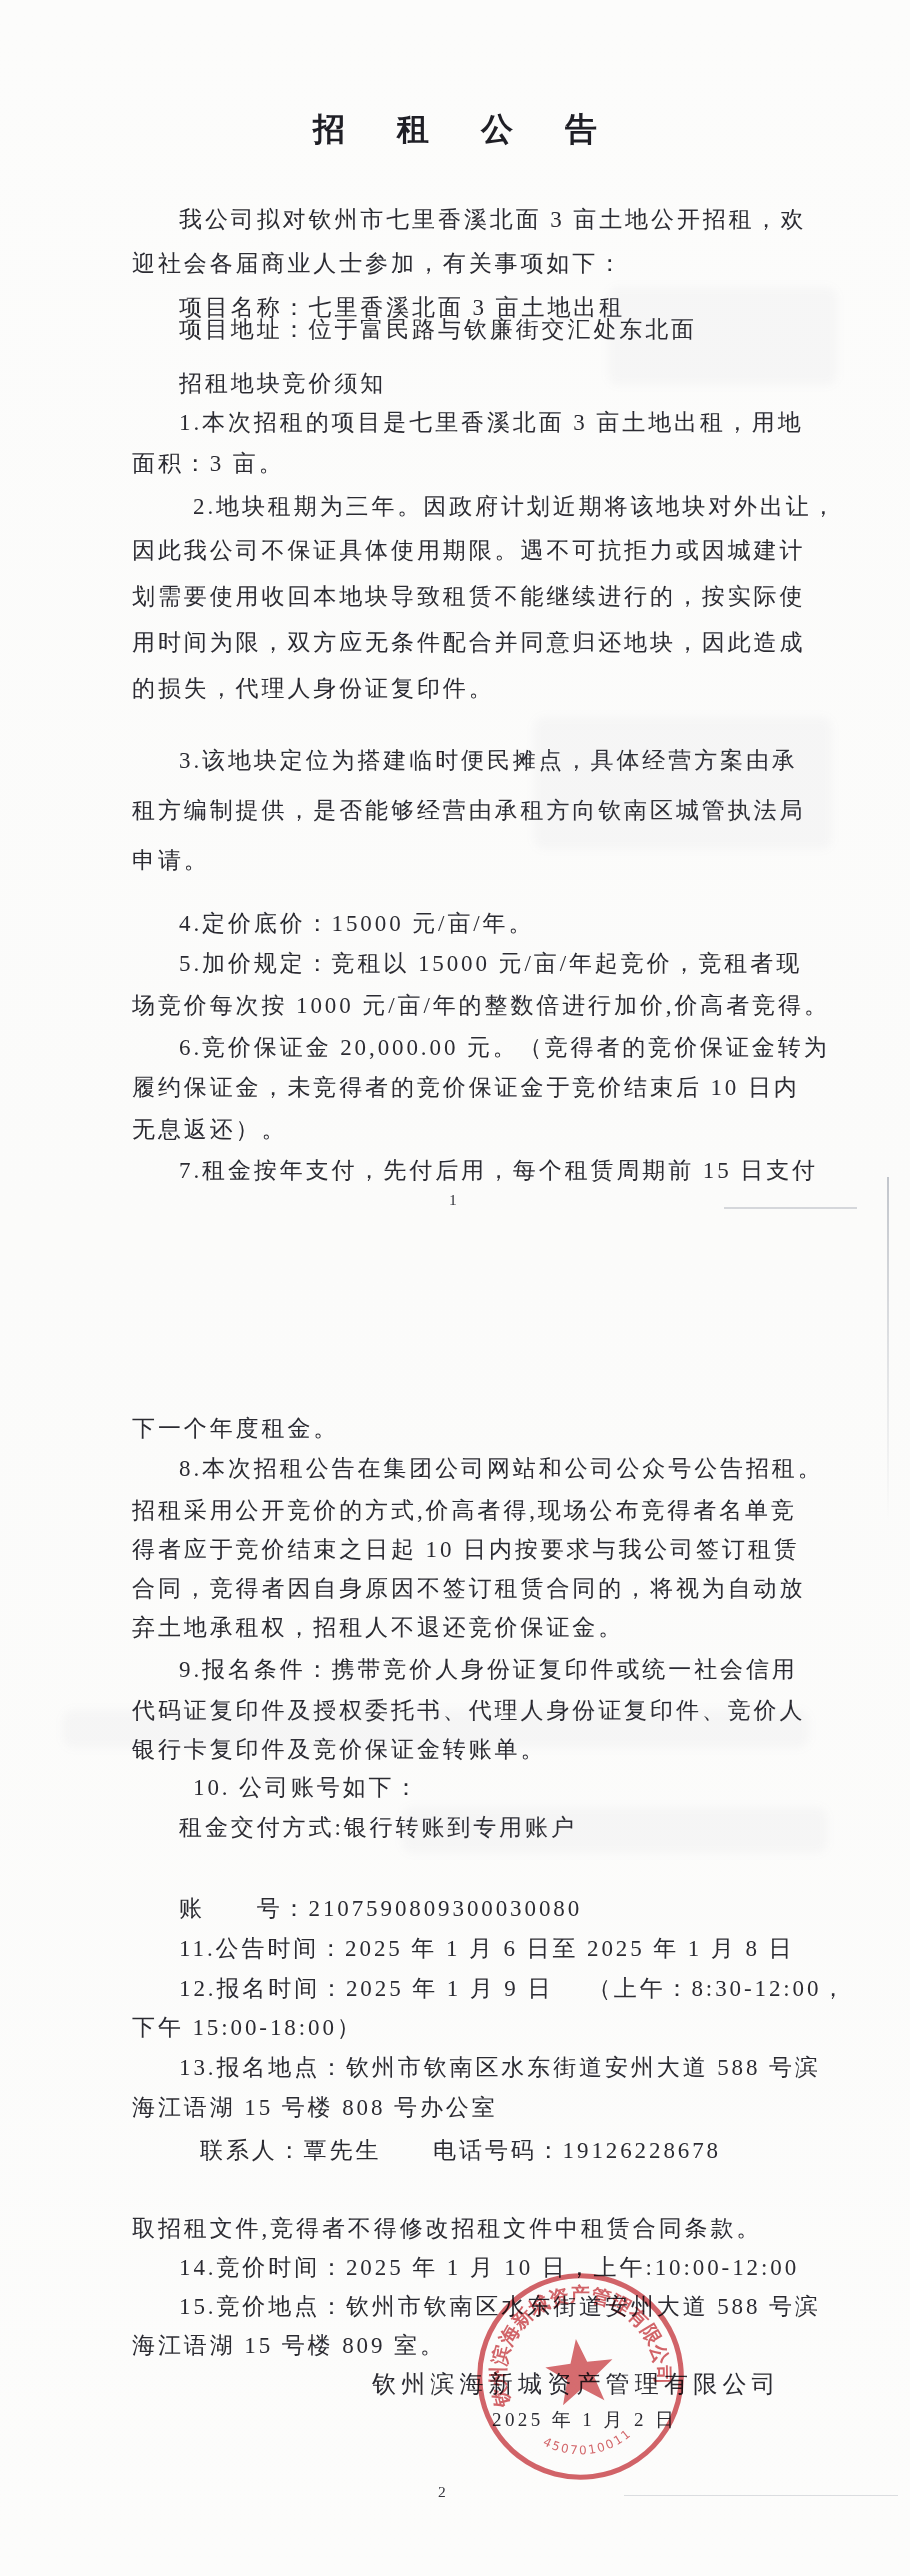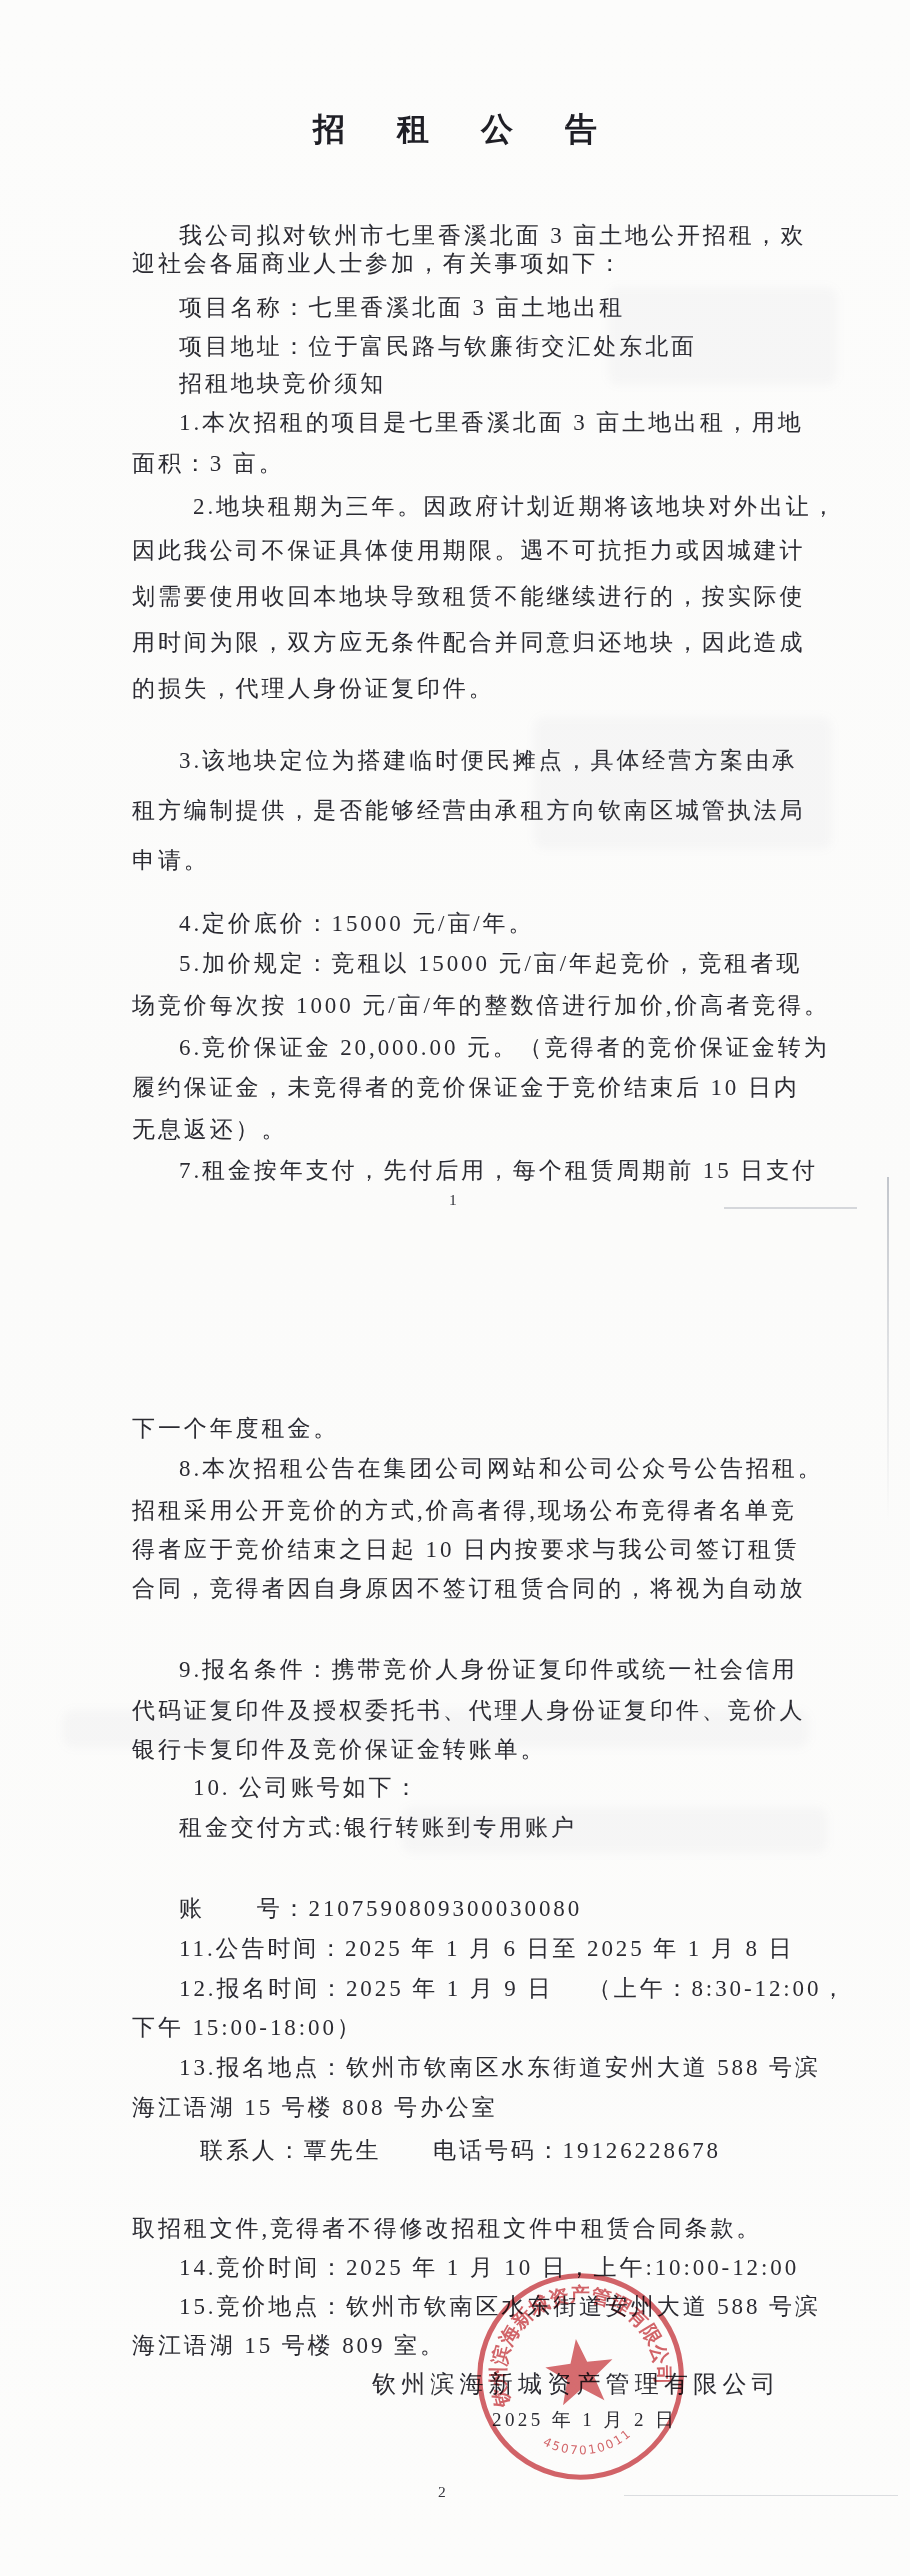--- a/index.html
+++ b/index.html
@@ -99,24 +99,24 @@
   .smudge-3 { left: 63px;  top: 1710px; width: 746px; height: 38px; }
   .smudge-4 { left: 402px;  top: 1807px; width: 425px; height: 46px; }
 </style>
 </head>
 <body>
 
 <div class="document">
 
   <div class="doc-title">招 租 公 告</div>
 
-  <div class="ln ind" style="top:224px">我公司拟对钦州市七里香溪北面 3 亩土地公开招租，欢</div>
+  <div class="ln ind" style="top:208px">我公司拟对钦州市七里香溪北面 3 亩土地公开招租，欢</div>
   <div class="ln" style="top:252px">迎社会各届商业人士参加，有关事项如下：</div>
   <div class="ln ind" style="top:296px">项目名称：七里香溪北面 3 亩土地出租</div>
-  <div class="ln ind" style="top:335px">项目地址：位于富民路与钦廉街交汇处东北面</div>
+  <div class="ln ind" style="top:318px">项目地址：位于富民路与钦廉街交汇处东北面</div>
   <div class="ln ind" style="top:372px">招租地块竞价须知</div>
   <div class="ln ind" style="top:411px">1.本次招租的项目是七里香溪北面 3 亩土地出租，用地</div>
   <div class="ln" style="top:452px">面积：3 亩。</div>
   <div class="ln ind3" style="top:495px">2.地块租期为三年。因政府计划近期将该地块对外出让，</div>
   <div class="ln" style="top:539px">因此我公司不保证具体使用期限。遇不可抗拒力或因城建计</div>
   <div class="ln" style="top:585px">划需要使用收回本地块导致租赁不能继续进行的，按实际使</div>
   <div class="ln" style="top:631px">用时间为限，双方应无条件配合并同意归还地块，因此造成</div>
   <div class="ln" style="top:677px">的损失，代理人身份证复印件。</div>
   <div class="ln ind" style="top:749px">3.该地块定位为搭建临时便民摊点，具体经营方案由承</div>
   <div class="ln" style="top:799px">租方编制提供，是否能够经营由承租方向钦南区城管执法局</div>
@@ -129,20 +129,21 @@
   <div class="ln" style="top:1118px">无息返还）。</div>
   <div class="ln ind" style="top:1159px">7.租金按年支付，先付后用，每个租赁周期前 15 日支付</div>
 
   <div class="page-num" style="left:449px; top:1191px">1</div>
 
   <div class="ln" style="top:1417px">下一个年度租金。</div>
   <div class="ln ind" style="top:1457px">8.本次招租公告在集团公司网站和公司公众号公告招租。</div>
   <div class="ln" style="top:1499px">招租采用公开竞价的方式,价高者得,现场公布竞得者名单竞</div>
   <div class="ln" style="top:1538px">得者应于竞价结束之日起 10 日内按要求与我公司签订租赁</div>
   <div class="ln" style="top:1577px">合同，竞得者因自身原因不签订租赁合同的，将视为自动放</div>
+  <div class="ln" style="top:1616px">弃土地承租权，招租人不退还竞价保证金。</div>
   <div class="ln ind" style="top:1658px">9.报名条件：携带竞价人身份证复印件或统一社会信用</div>
   <div class="ln" style="top:1699px">代码证复印件及授权委托书、代理人身份证复印件、竞价人</div>
   <div class="ln" style="top:1738px">银行卡复印件及竞价保证金转账单。</div>
   <div class="ln ind3" style="top:1776px">10. 公司账号如下：</div>
   <div class="ln ind" style="top:1816px">租金交付方式:银行转账到专用账户</div>
   <div class="ln ind" style="top:1897px">账　　号：2107590809300030080</div>
   <div class="ln ind" style="top:1937px">11.公告时间：2025 年 1 月 6 日至 2025 年 1 月 8 日</div>
   <div class="ln ind" style="top:1977px">12.报名时间：2025 年 1 月 9 日 　（上午：8:30-12:00，</div>
   <div class="ln" style="top:2016px">下午 15:00-18:00）</div>
   <div class="ln ind" style="top:2056px">13.报名地点：钦州市钦南区水东街道安州大道 588 号滨</div>

